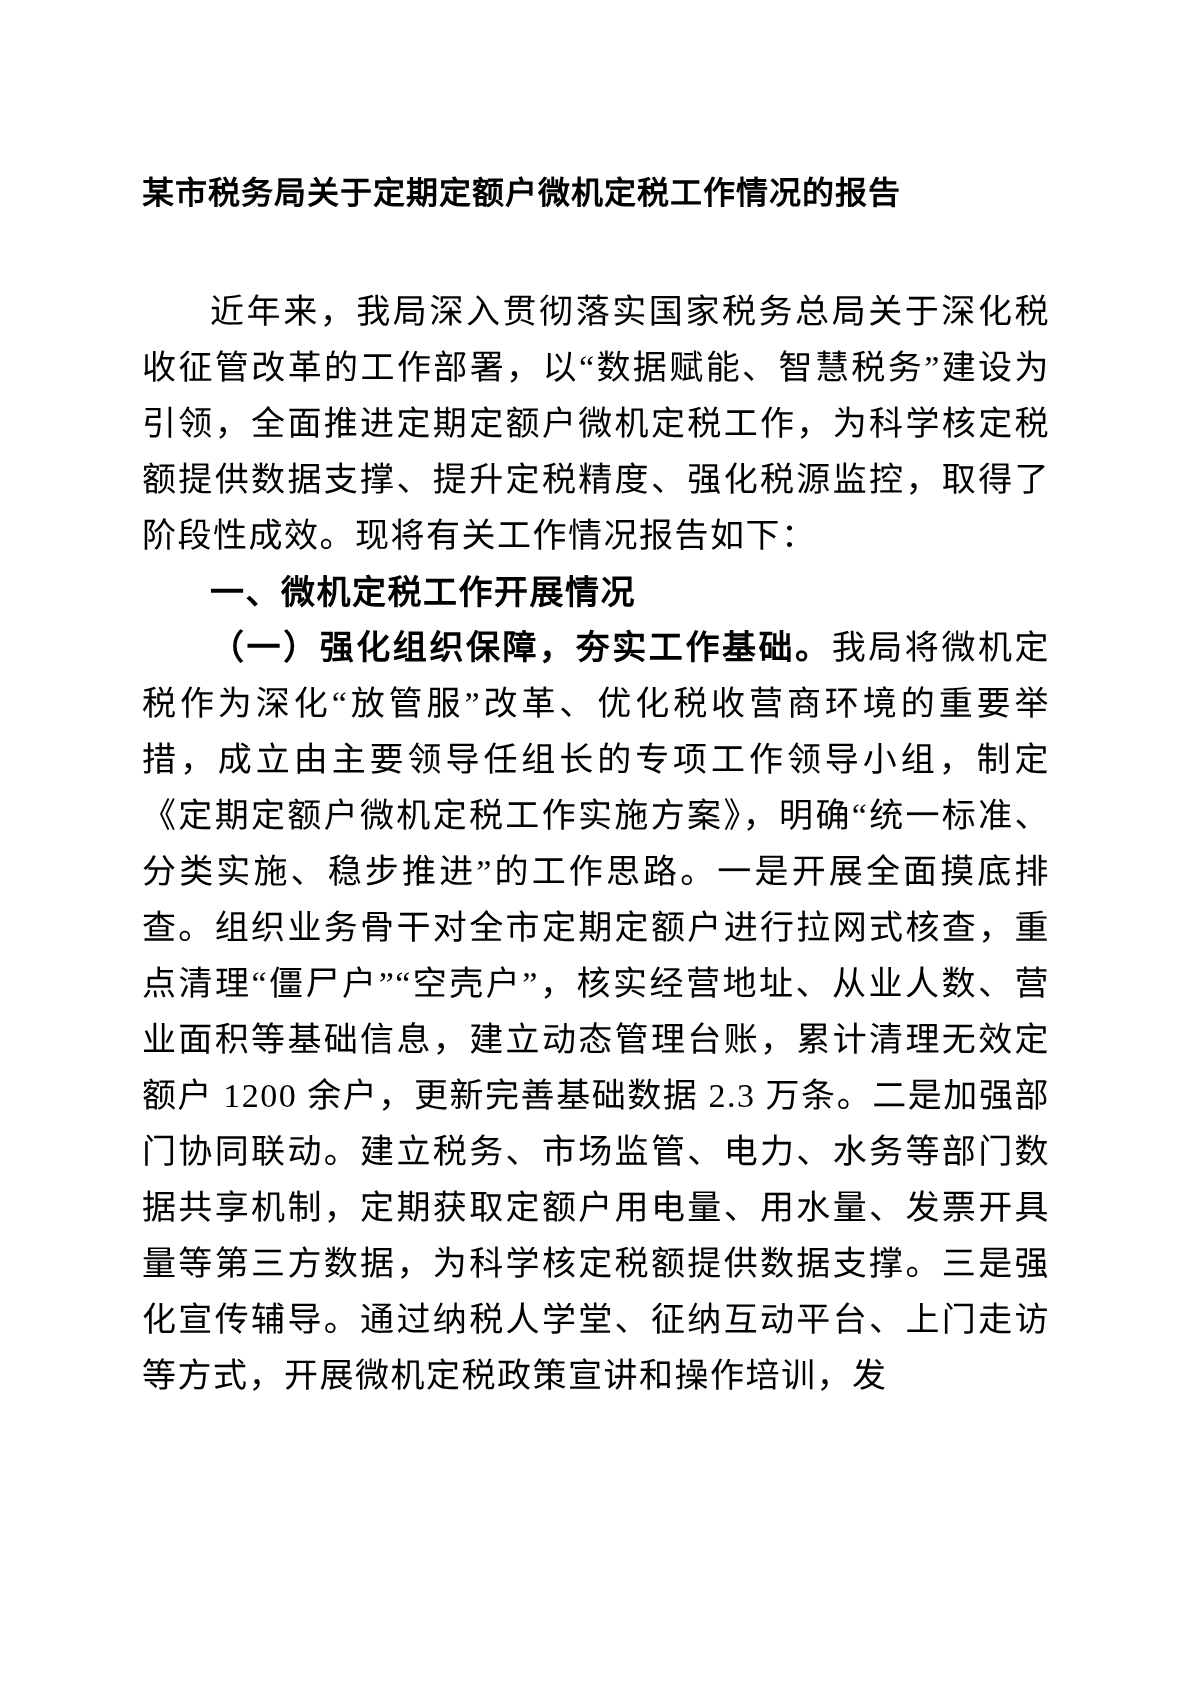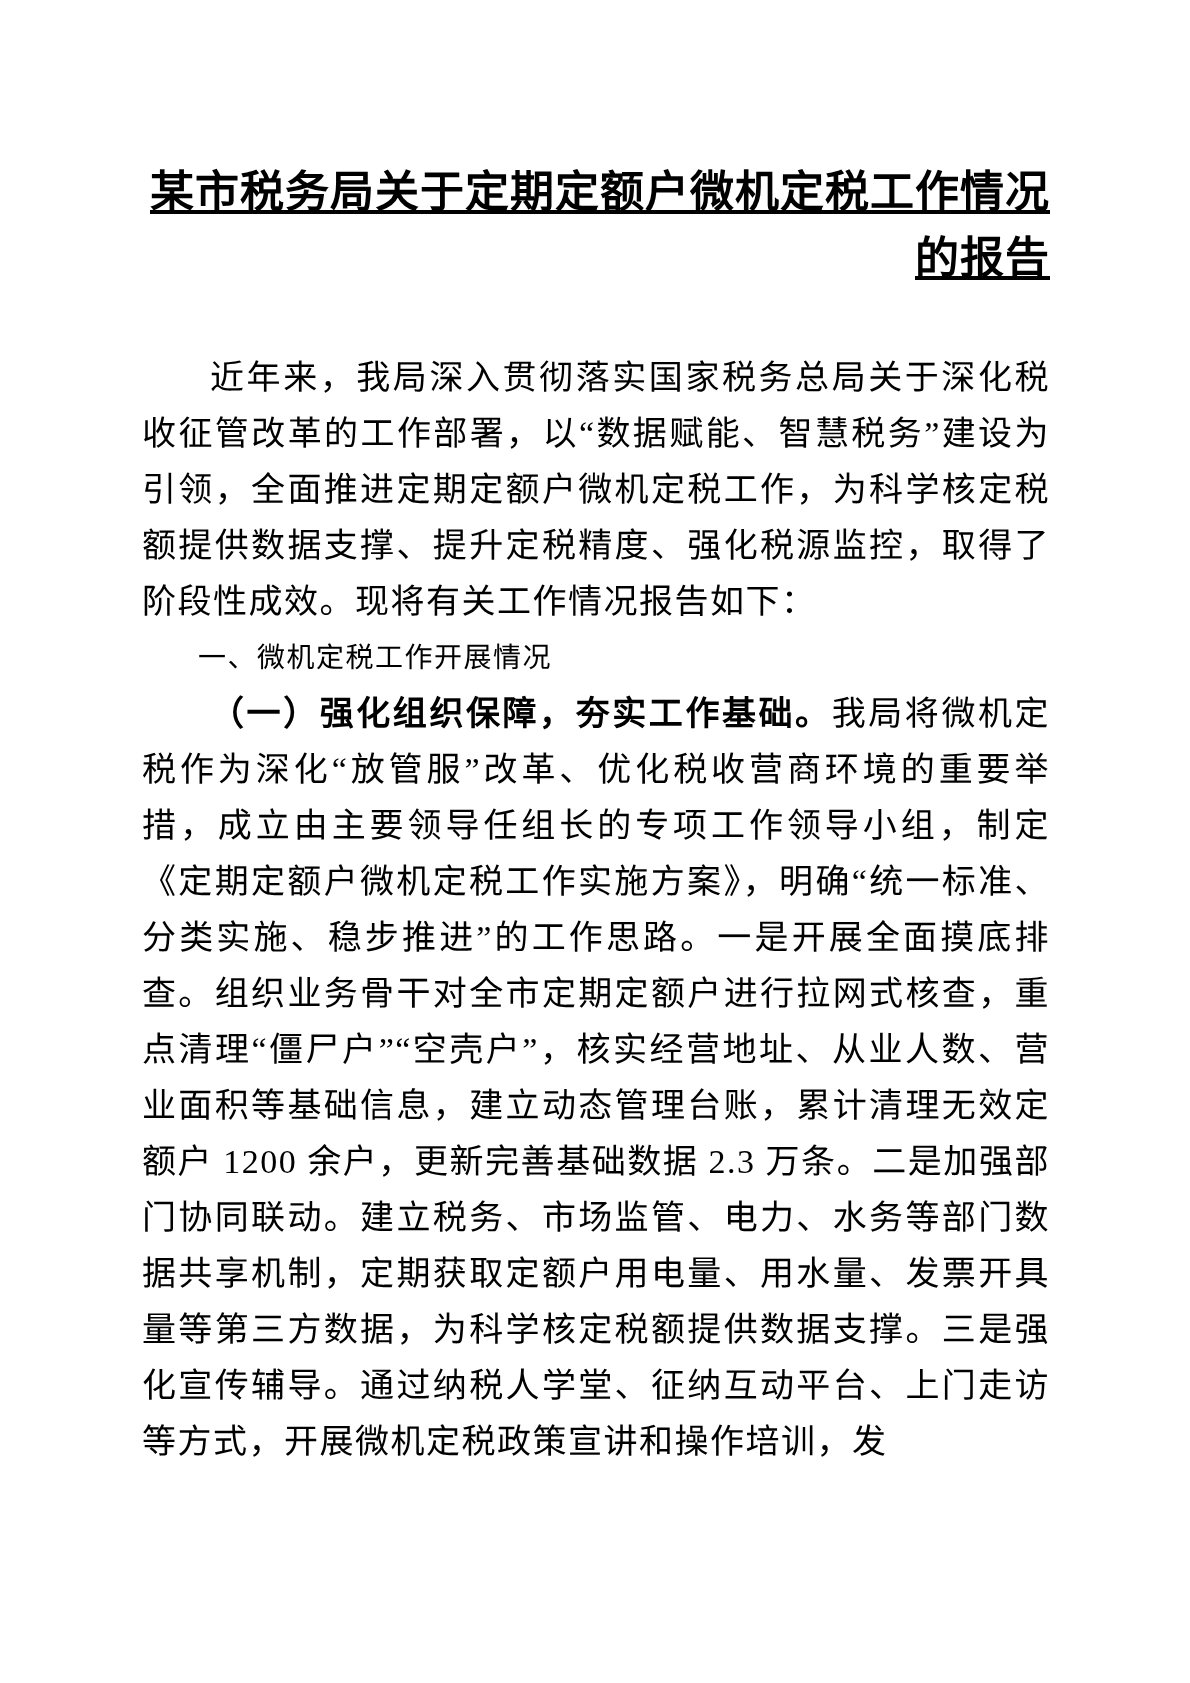--- a/index.html
+++ b/index.html
@@ -15,44 +15,43 @@
     background: #ffffff;
     color: #000000;
     overflow: hidden;
     box-sizing: border-box;
     padding: 160px 140px 0 142px;
     font-family: "Liberation Serif", "DejaVu Serif", serif;
   }
   .doc-title {
     margin: 0 auto 58px auto;
     max-width: 920px;
-    font-size: 44px;
+    font-size: 32px;
     line-height: 66px;
     font-weight: 700;
-    text-align: right;
+    text-align: left;
     letter-spacing: 1px;
     font-family: "Liberation Serif", "DejaVu Serif", serif;
-    text-decoration: underline;
   }
   .body-para {
     margin: 0;
     font-size: 34px;
     line-height: 56px;
     text-align: justify;
     text-indent: 2em;
     letter-spacing: 1.5px;
     word-break: break-all;
     font-weight: 400;
   }
   .section-heading {
     margin: 0;
-    font-size: 28px;
+    font-size: 34px;
     line-height: 56px;
     text-indent: 2em;
-    font-weight: 400;
+    font-weight: 700;
     letter-spacing: 1.5px;
     font-family: "Liberation Sans", "DejaVu Sans", sans-serif;
   }
   .para-lead {
     font-weight: 700;
   }
 </style>
 </head>
 <body>
 

